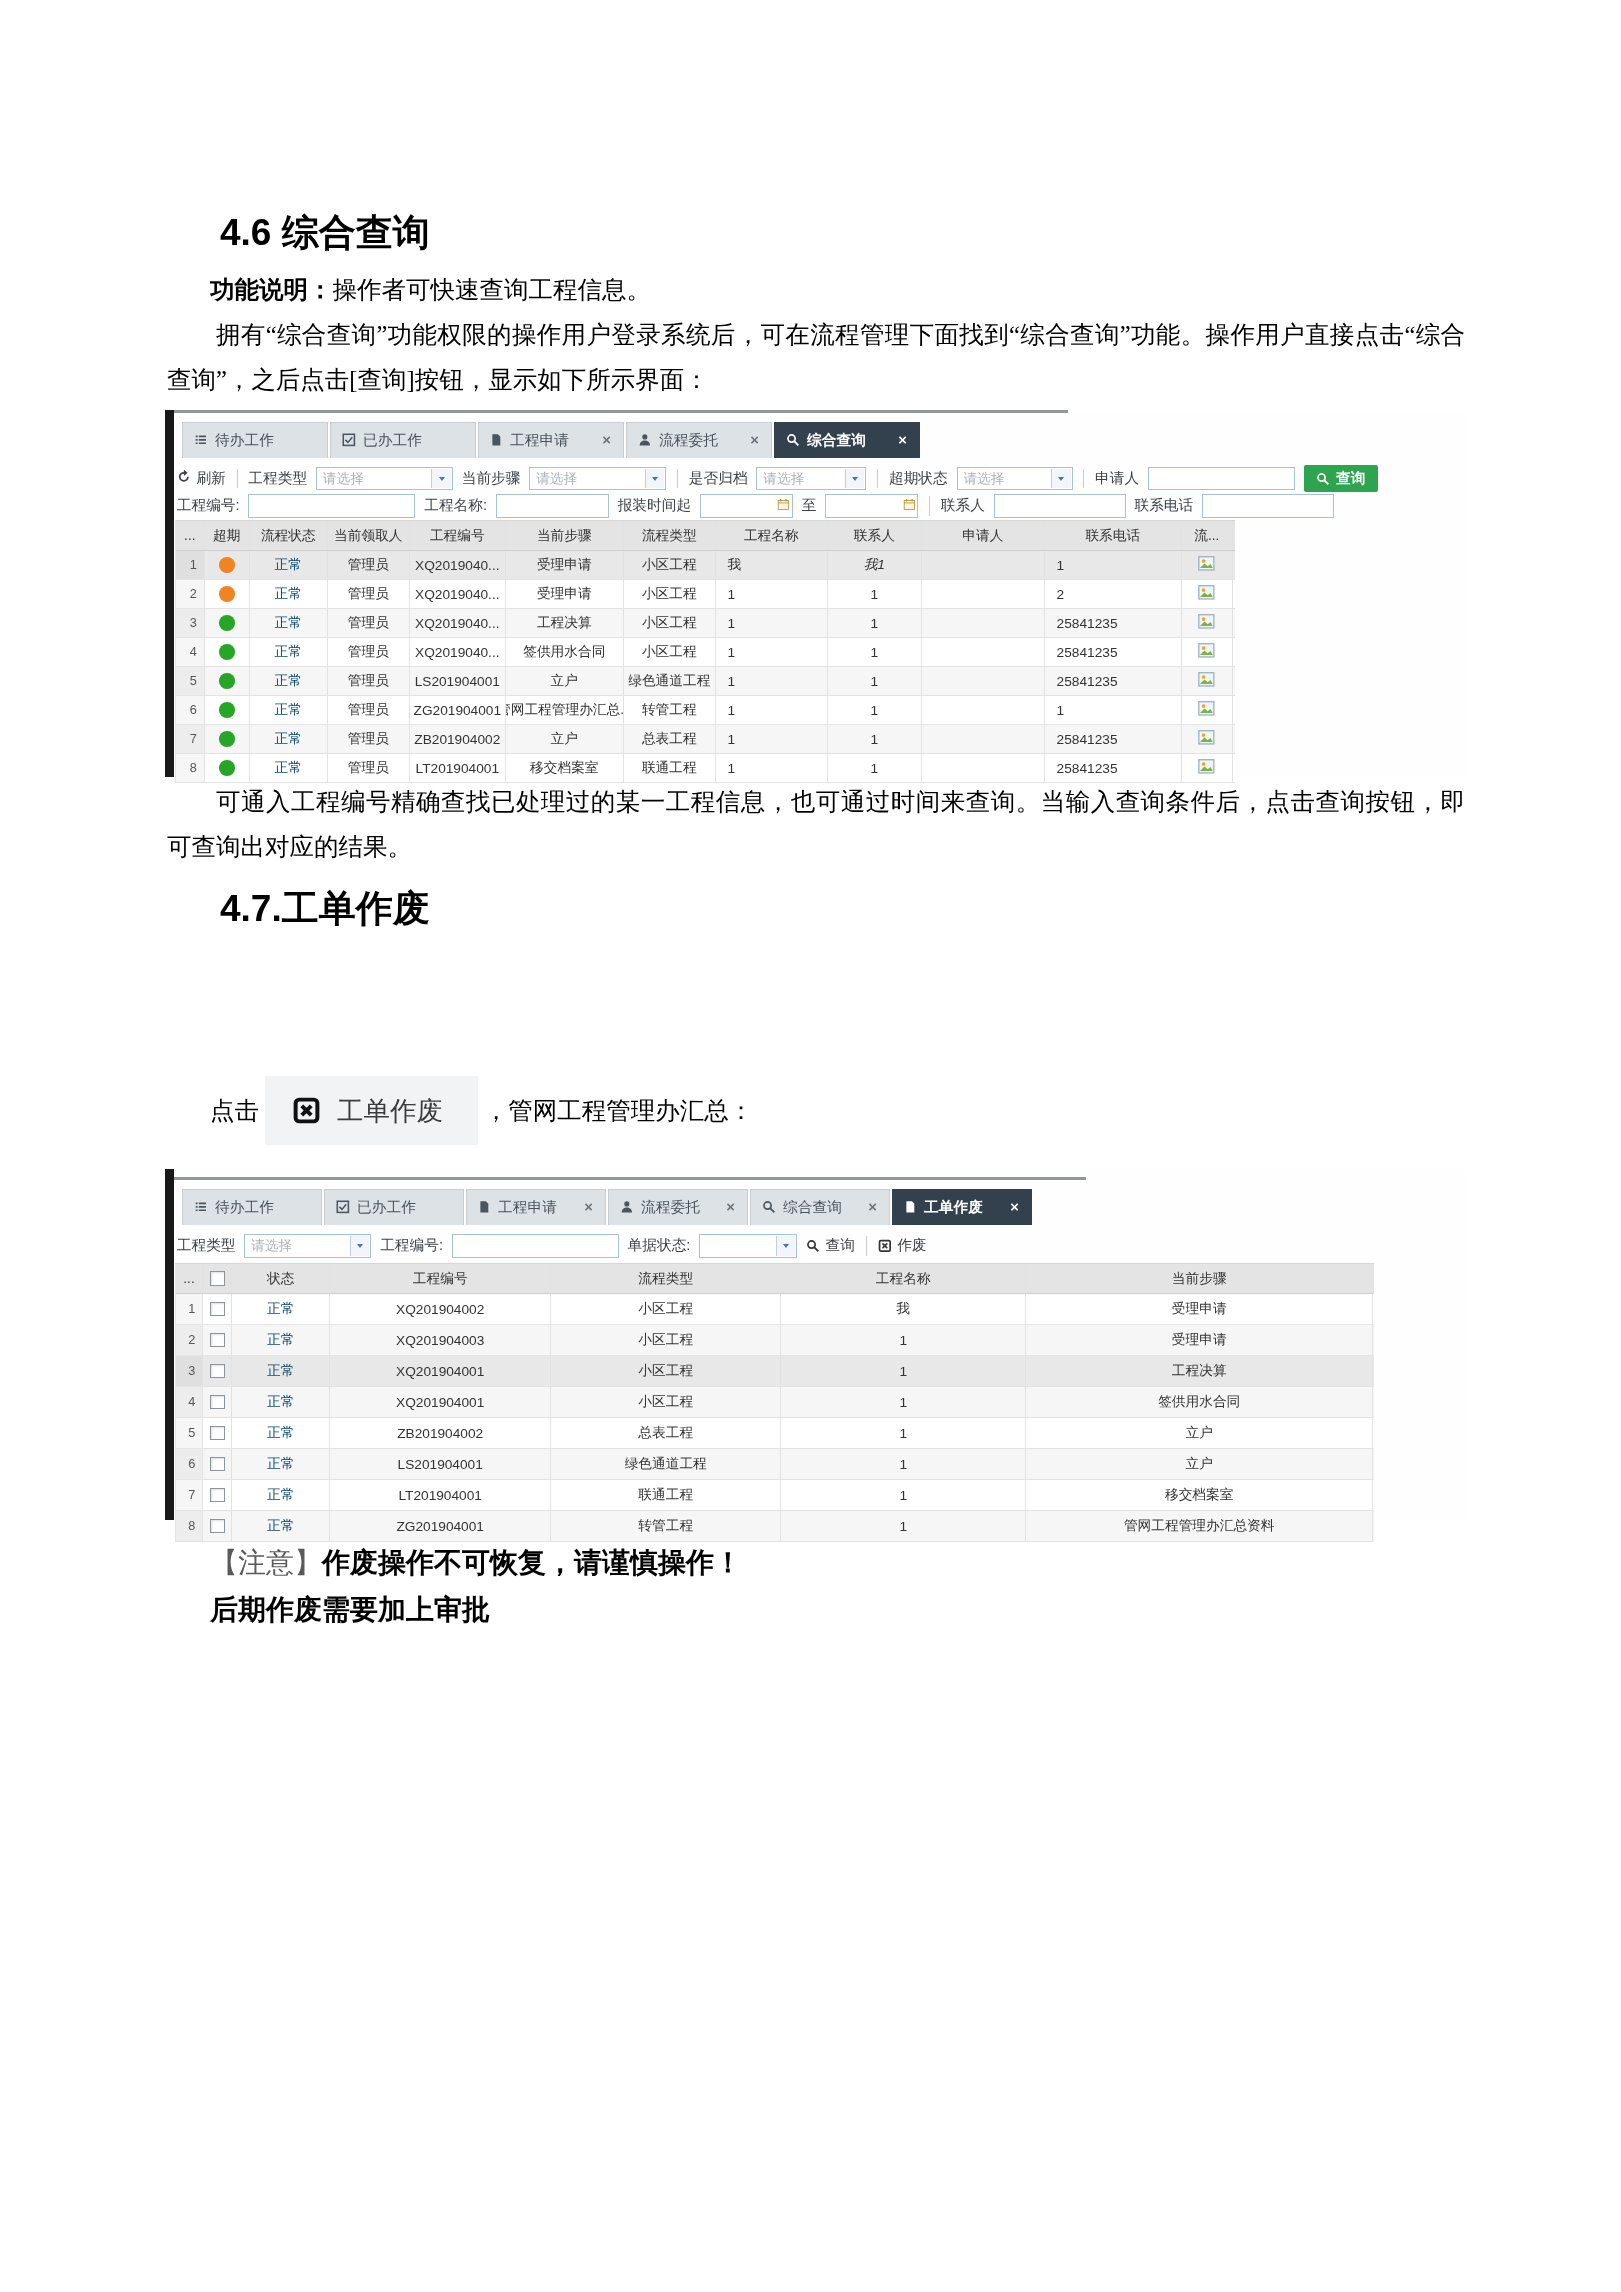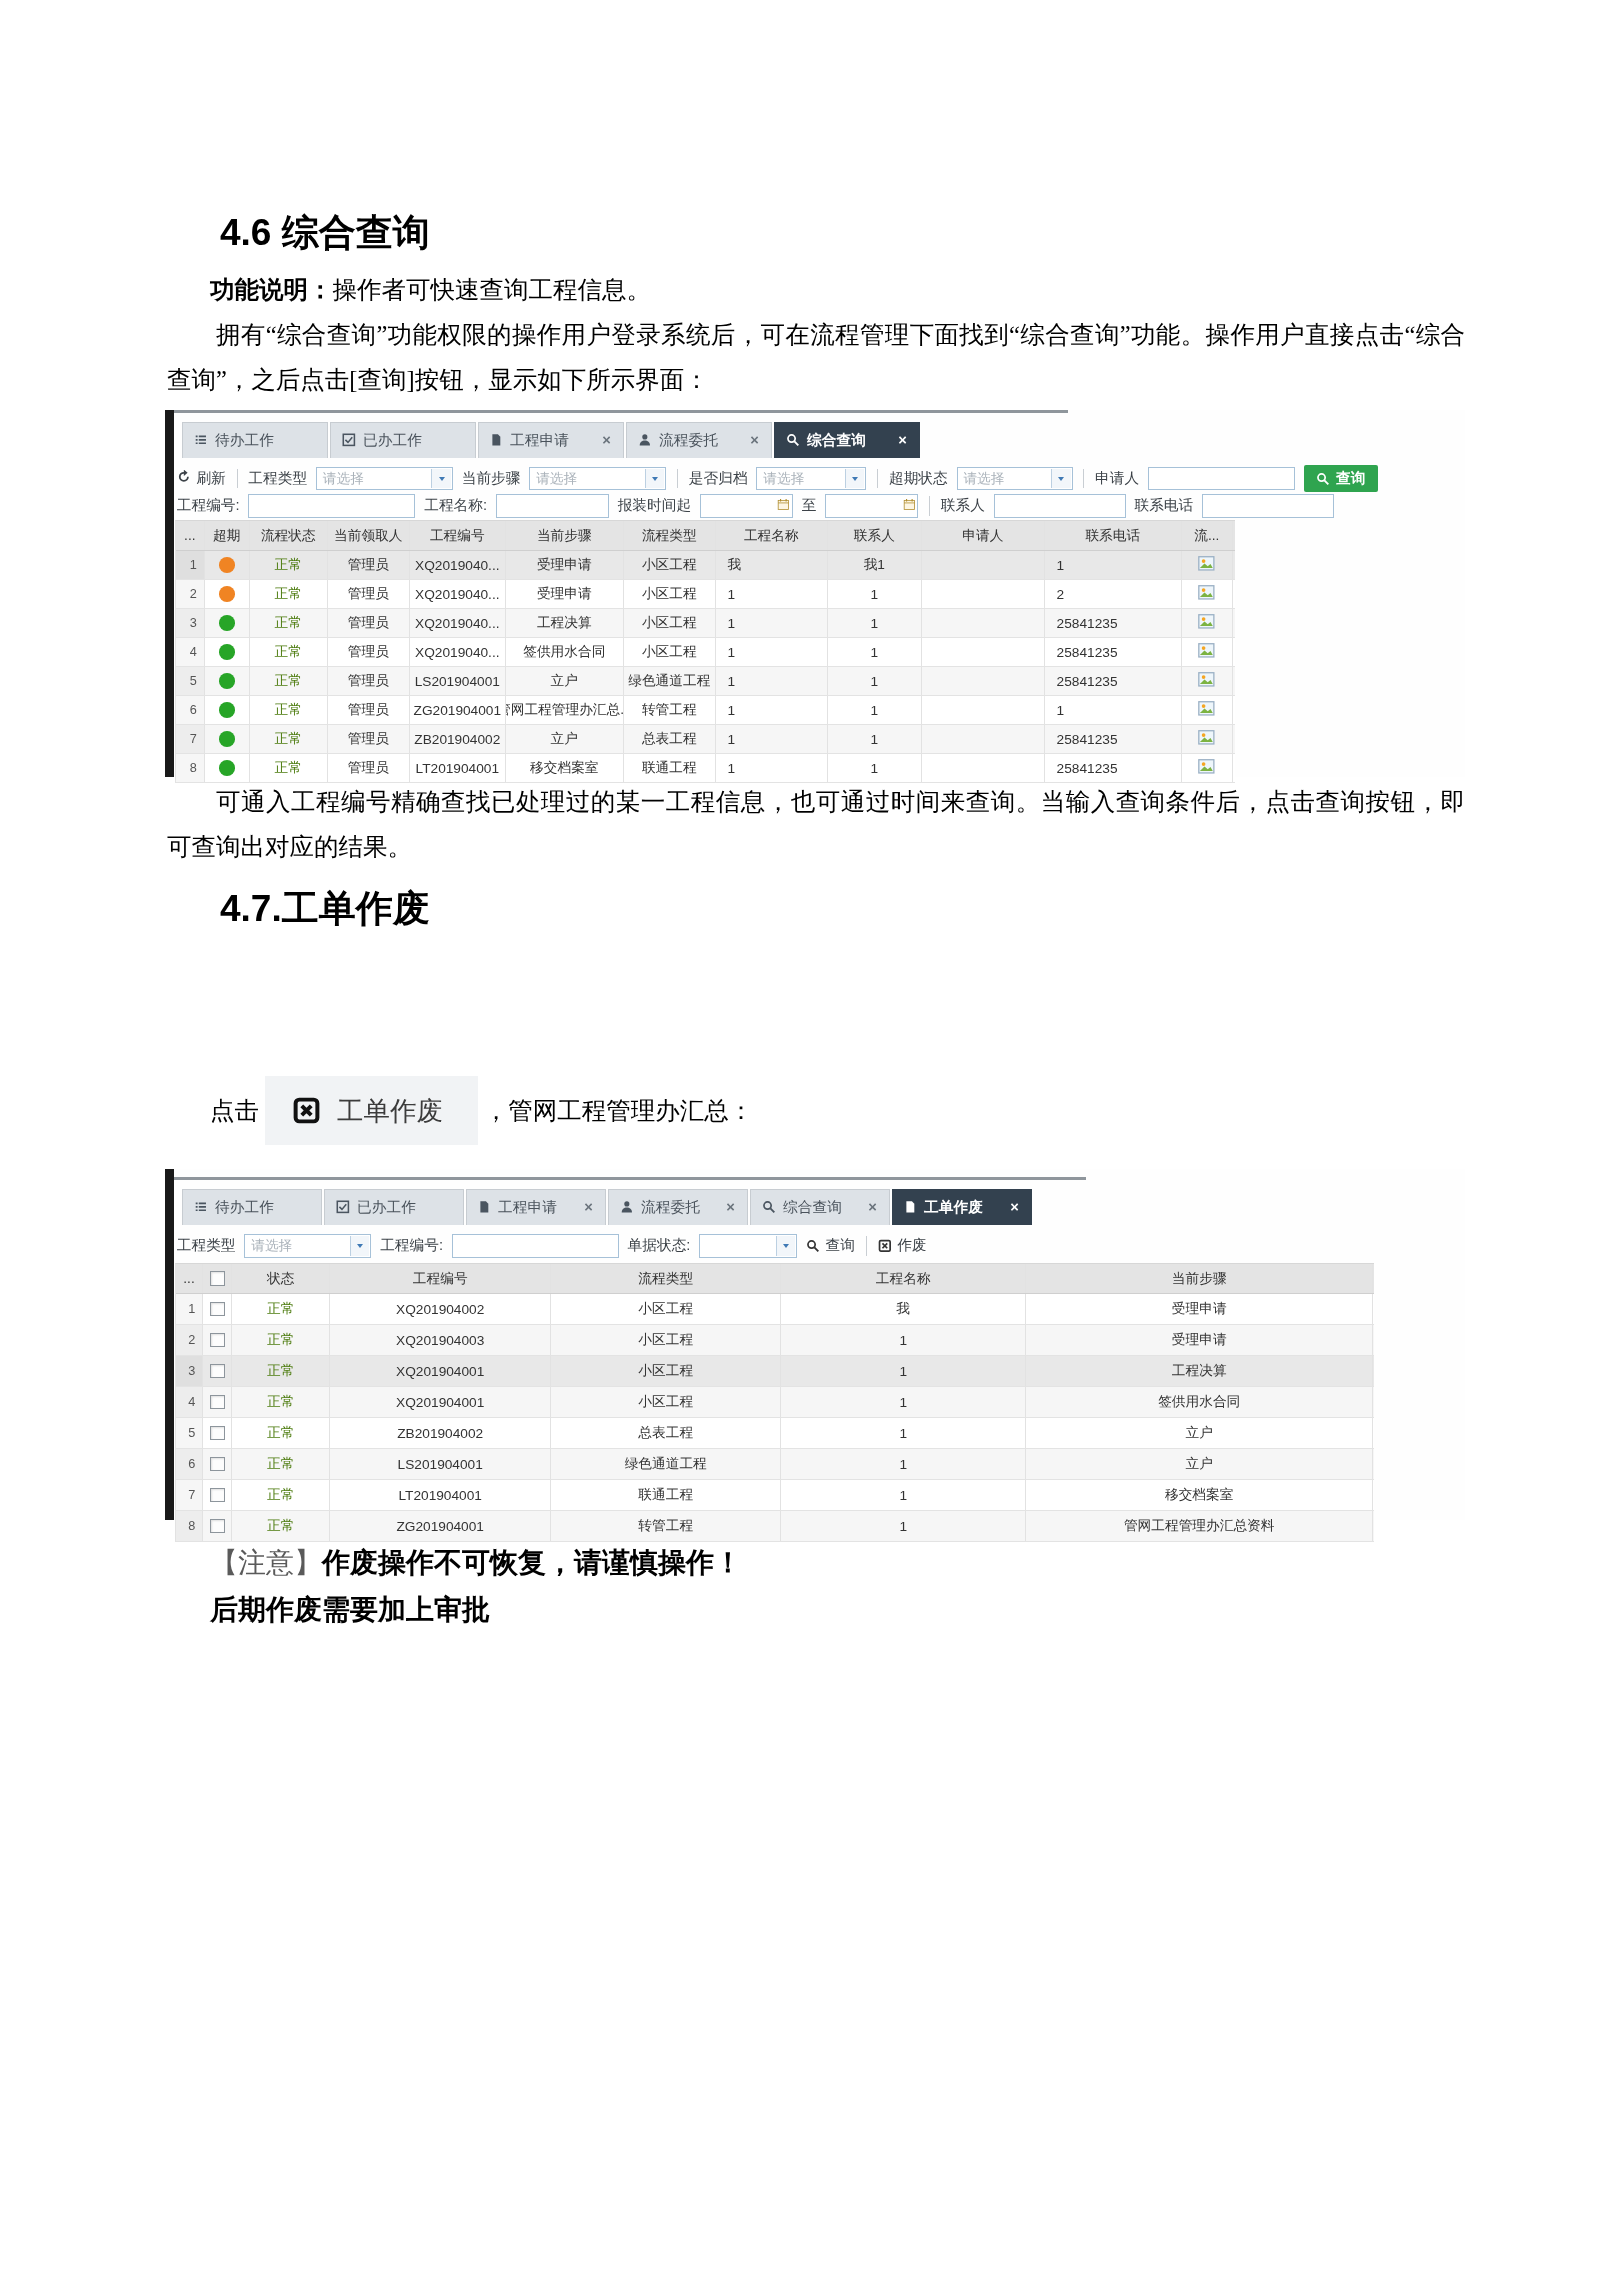--- a/index.html
+++ b/index.html
@@ -51,21 +51,21 @@
   .grow.alt{background:#f6f6f6;}
   .grow.hl{background:#e8e8e8;}
   .gcell{display:flex;align-items:center;justify-content:center;box-sizing:border-box;border-right:1px solid #e2e2e2;
          overflow:hidden;white-space:nowrap;padding:0 2.9px;}
   .gcell.left{justify-content:flex-start;padding-left:11.8px;}
   .gcell.numc{background:rgba(0,0,0,0.035);color:#555;font-size:12.7px;justify-content:flex-end;padding-right:6.9px;}
   .head .gcell{font-weight:normal;}
   .dot{width:15.7px;height:15.7px;border-radius:50%;}
   .dot.orange{background:#f08423;}
   .dot.green{background:#27a527;}
-  .ok-text{color:#4d7c0f;}
+  .ok-text{color:#0c4a6e;}
   .cbx{width:12.7px;height:12.7px;border:1px solid #8d959c;background:#fdfdfd;box-shadow:inset 1px 1px 2px rgba(0,0,0,0.12);}
 </style>
 </head>
 <body>
 
 <div class="page">
 
   <div class="abs doc-h" style="left:220px;top:208px;">4.6 综合查询</div>
 
   <div class="abs doc-p indent" style="left:167px;top:312px;width:1298px;">拥有“综合查询”功能权限的操作用户登录系统后，可在流程管理下面找到“综合查询”功能。操作用户直接点击“综合查询”，之后点击[查询]按钮，显示如下所示界面：</div>
@@ -218,21 +218,21 @@
           <div class="gcell numc" style="width: 29px;">1</div>
           <div class="gcell" style="width: 45px;">
             <span class="dot orange"></span>
           </div>
           <div class="gcell ok-text" style="width: 78px;">正常</div>
           <div class="gcell" style="width: 82px;">管理员</div>
           <div class="gcell" style="width: 96px;">XQ2019040...</div>
           <div class="gcell" style="width: 118px;">受理申请</div>
           <div class="gcell" style="width: 92px;">小区工程</div>
           <div class="gcell left" style="width: 112px;">我</div>
-          <div class="gcell" style="width: 94px;">我1</div>
+          <div class="gcell" style="width: 94px; font-style: italic;">我1</div>
           <div class="gcell" style="width: 123px;"></div>
           <div class="gcell left" style="width: 137px;">1</div>
           <div class="gcell" style="width: 51px;">
             <span><svg viewBox="0 0 18 16" width="16.7" height="14.7">
                 <rect x="0.8" y="0.8" width="16.4" height="14.4" fill="#eef6fb" stroke="#9ab0c4" stroke-width="1.4"></rect>
                 <circle cx="6" cy="5.5" r="2" fill="#f5a623"></circle>
                 <path d="M2 13.2l5-5 3.5 3 3-2.5 2.5 4.5z" fill="#7cb342"></path>
               </svg></span>
           </div>
         </div>

